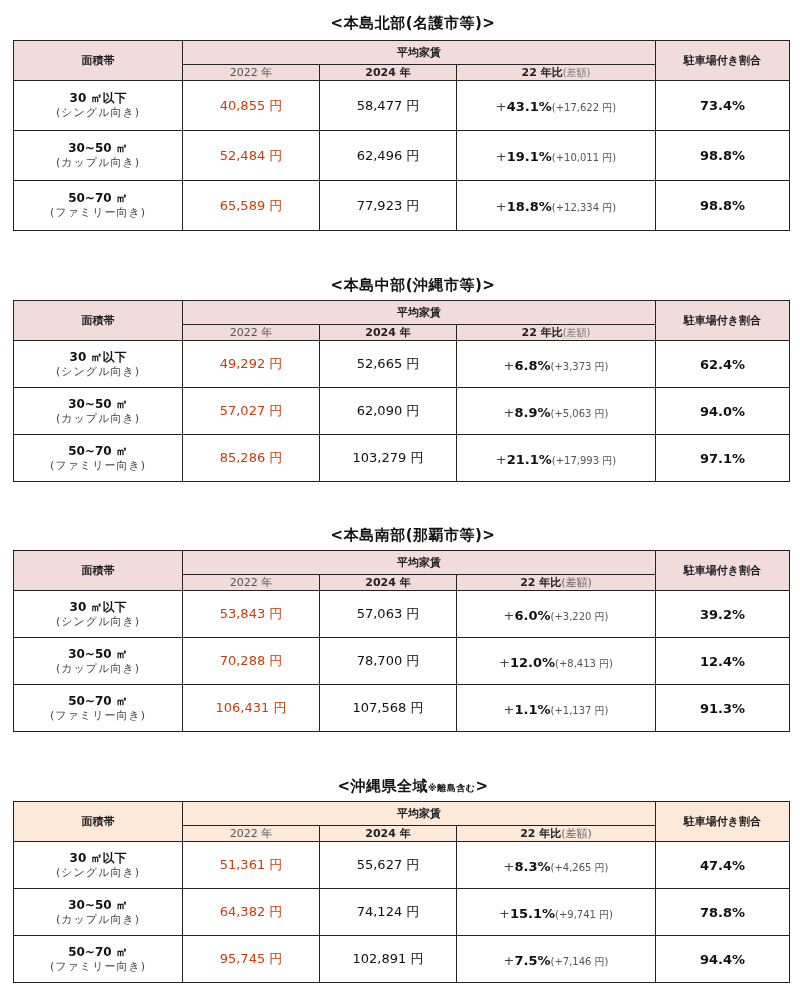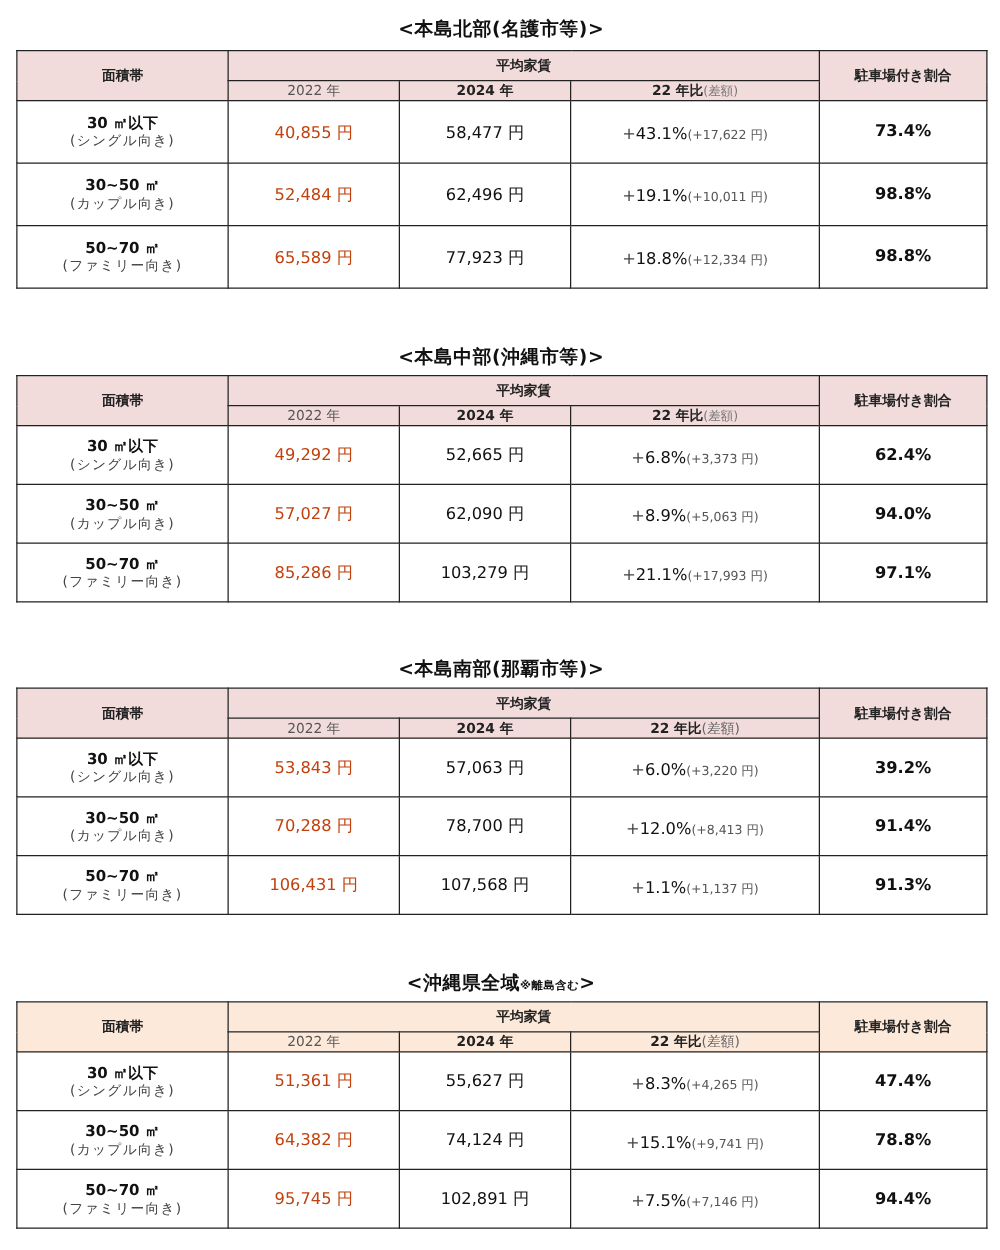--- a/index.html
+++ b/index.html
@@ -1,39 +1,39 @@
 <!DOCTYPE html>
 <html><head>
 <meta charset="utf-8">
 <style>
   html, body { margin: 0; padding: 0; background: #ffffff; }
   body { width: 800px; height: 1000px; position: relative; overflow: hidden;
          font-family: "DejaVu Sans", "Liberation Sans", sans-serif; color: #1a1a1a; }
   .section { position: absolute; left: 13px; width: 776px; }
-  .title { position: absolute; left: 0; width: 776px; text-align: center;
+  .title { position: absolute; left: 12px; width: 776px; text-align: center;
            font-size: 15px; font-weight: bold; letter-spacing: 0.5px; color: #111; }
   .title .note { font-size: 9px; font-weight: bold; }
   table { position: absolute; left: 0; border-collapse: collapse; table-layout: fixed;
           width: 776px; }
   td, th { border: 1.5px solid #222; text-align: center; vertical-align: middle; padding: 0; }
   th { font-weight: bold; font-size: 11px; color: #222; }
   .hdr-pink th { background: #f2dcdb; }
   .hdr-peach th { background: #fde9d9; }
   th.yr-old { font-weight: normal; color: #555; font-size: 11px; }
   th .diff-small { font-weight: normal; font-size: 10px; color: #777; }
   .hdr-peach th .diff-small { color: #666; font-size: 11px; }
   tr.h1 { height: 24px; }
   tr.h2 { height: 16px; }
   tr.body-row { height: 50px; }
   td.area { line-height: 1.25; margin-top: 32px; }
   td.area .area-main { display: block; font-weight: bold; font-size: 12px; color: #111; }
   td.area .area-sub { display: block; font-size: 11px; color: #444; letter-spacing: 1px; }
   td.v2022 { font-size: 13px; color: #c2410c; }
   td.v2024 { font-size: 13px; font-weight: normal; color: #111; }
-  td.chg .pct { font-size: 13px; font-weight: normal; color: #111; }
+  td.chg .pct { font-size: 13px; font-weight: bold; color: #111; }
   td.chg .plus { font-weight: normal; color: #444; font-size: 13px; }
   td.chg .diff { font-size: 10px; color: #555; }
   td.park { font-size: 13px; font-weight: bold; color: #111; }
 </style>
 </head>
 <body>
 
 <div class="section" style="top:14px;">
   <div class="title" style="top:0;">
     <span>&lt;本島北部(名護市等)&gt;</span>
@@ -188,21 +188,21 @@
         <td class="park">39.2%</td>
       </tr>
       <tr class="body-row" style="height:47px">
         <td class="area">
             <span class="area-main">30~50 ㎡</span>
             <span class="area-sub">(カップル向き)</span>
           </td>
         <td class="v2022">70,288 円</td>
         <td class="v2024">78,700 円</td>
         <td class="chg"><span class="plus">+</span><span class="pct">12.0%</span><span class="diff">(+8,413 円)</span></td>
-        <td class="park">91.4%</td>
+        <td class="park">12.4%</td>
       </tr>
       <tr class="body-row" style="height:47px">
         <td class="area">
             <span class="area-main">50~70 ㎡</span>
             <span class="area-sub">(ファミリー向き)</span>
           </td>
         <td class="v2022">106,431 円</td>
         <td class="v2024">107,568 円</td>
         <td class="chg"><span class="plus">+</span><span class="pct">1.1%</span><span class="diff">(+1,137 円)</span></td>
         <td class="park">91.3%</td>

